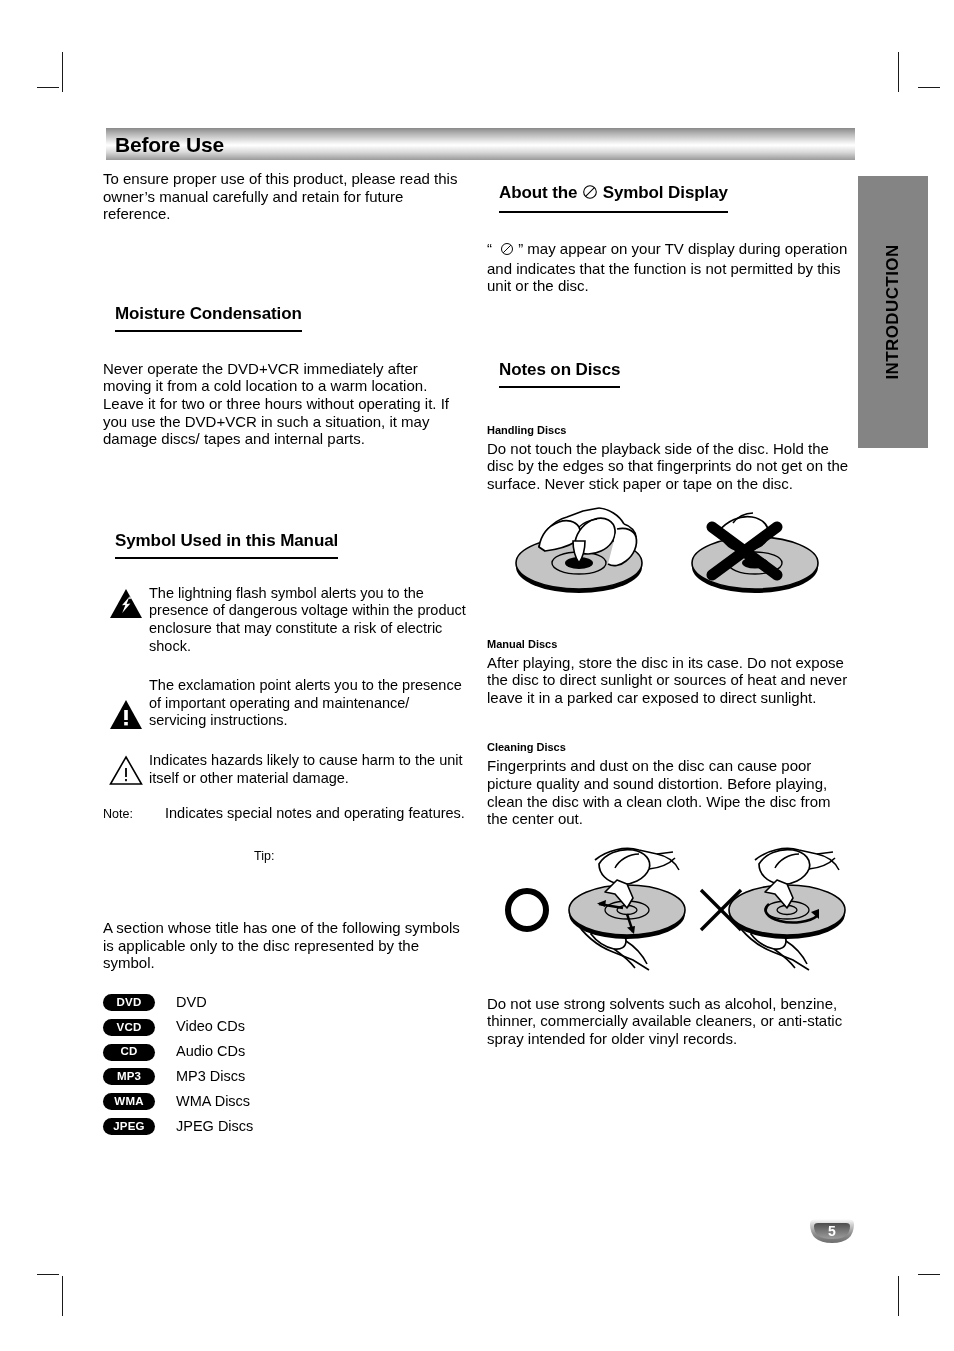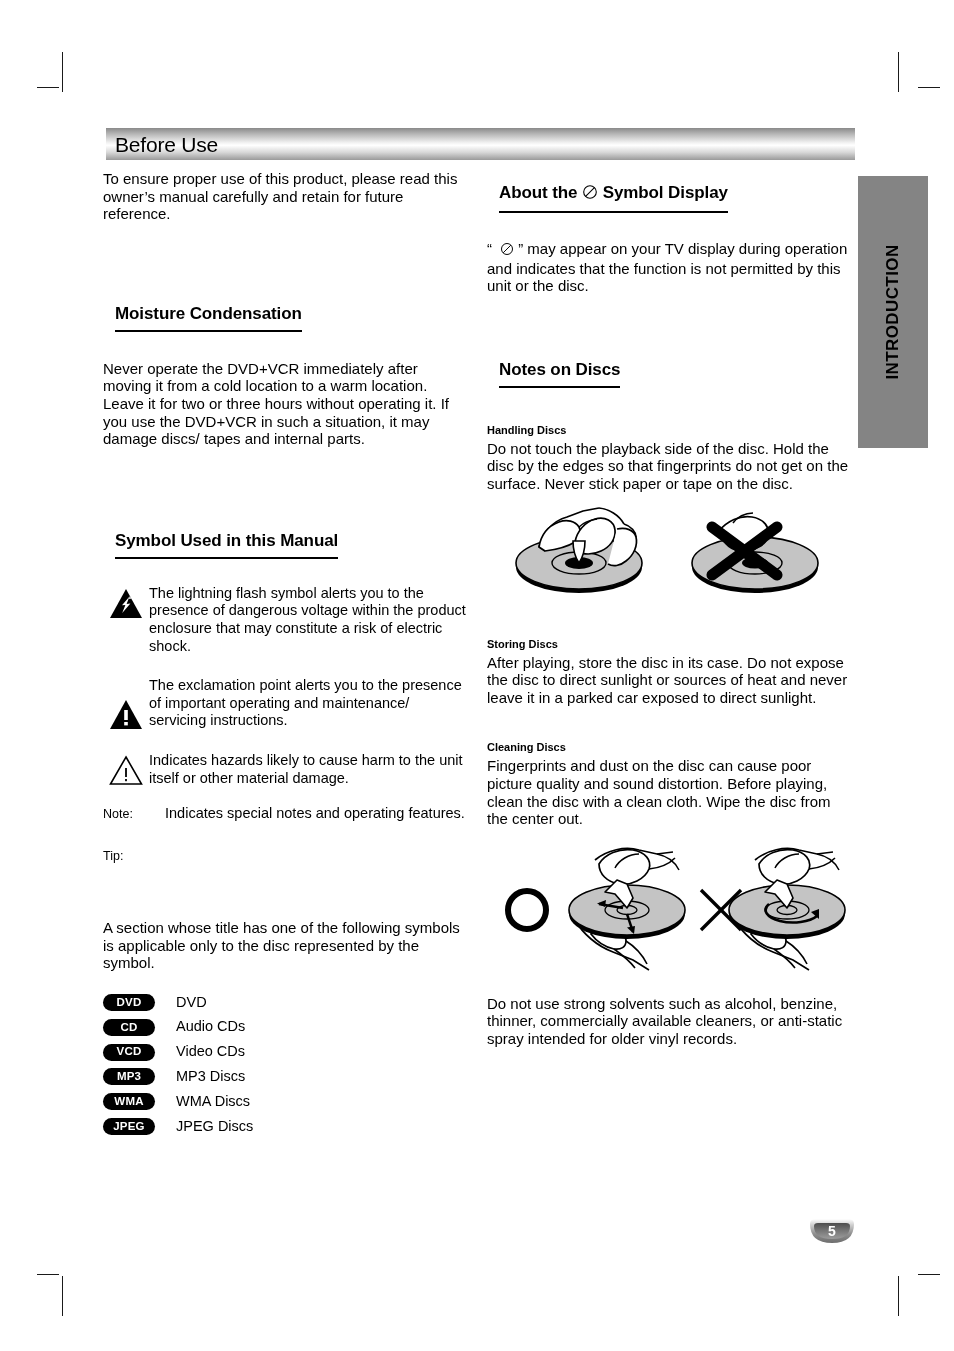--- a/index.html
+++ b/index.html
@@ -38,21 +38,21 @@
         #ffffff 54%,
         #d8d8d8 76%,
         #9a9a9a 100%);
   }
   #header-bar .title {
     position: absolute;
     left: 9px;
     top: 50%;
     transform: translateY(-50%);
     font-size: 21px;
-    font-weight: normal;
+    font-weight: bold;
     letter-spacing: -0.2px;
     color: #000;
     line-height: 1;
   }
 
   
   #side-tab {
     position: absolute;
     left: 858px;
     top: 176px;
@@ -124,20 +124,21 @@
     flex: 1;
     font-size: 14.5px;
     line-height: 17.6px;
   }
 
   
   .note-row {
     display: flex;
     align-items: flex-start;
     margin-top: 18px;
+    justify-content: center;
   }
   .note-label {
     width: 62px;
     flex: 0 0 62px;
     font-size: 12.5px;
     line-height: 17.6px;
     padding-top: 1px;
   }
   .note-text {
     flex: 1;
@@ -288,26 +289,26 @@
   <div style="height:14px"></div>
 
   <p class="body">A section whose title has one of the following symbols is applicable only to the disc represented by the symbol.</p>
 
   <div id="disc-list">
     <div class="disc-row">
       <div class="badge">DVD</div>
       <div class="disc-label">DVD</div>
     </div>
     <div class="disc-row">
+      <div class="badge">VCD</div>
+      <div class="disc-label">Video CDs</div>
+    </div>
+    <div class="disc-row">
       <div class="badge">CD</div>
       <div class="disc-label">Audio CDs</div>
-    </div>
-    <div class="disc-row">
-      <div class="badge">VCD</div>
-      <div class="disc-label">Video CDs</div>
     </div>
     <div class="disc-row">
       <div class="badge">MP3</div>
       <div class="disc-label">MP3 Discs</div>
     </div>
     <div class="disc-row">
       <div class="badge">WMA</div>
       <div class="disc-label">WMA Discs</div>
     </div>
     <div class="disc-row">
@@ -383,21 +384,21 @@
         <path d="M255 46 C256 52 260 57 266 58" fill="none" stroke="#000" stroke-width="1.6"></path>
 
         <line x1="225" y1="22" x2="290" y2="70" stroke="#000" stroke-width="11" stroke-linecap="round"></line>
         <line x1="290" y1="22" x2="225" y2="70" stroke="#000" stroke-width="11" stroke-linecap="round"></line>
       </g>
     </svg>
   </div>
 
   <div style="height:16px"></div>
 
-  <h3 class="sub">Storing Discs</h3>
+  <h3 class="sub">Manual Discs</h3>
   <p class="body">After playing, store the disc in its case. Do not expose the disc to direct sunlight or sources of heat and never leave it in a parked car exposed to direct sunlight.</p>
 
   <div class="gap-md"></div>
   <div style="height:6px"></div>
 
   <h3 class="sub">Cleaning Discs</h3>
   <p class="body">Fingerprints and dust on the disc can cause poor picture quality and sound distortion. Before playing, clean the disc with a clean cloth. Wipe the disc from the center out.</p>
 
   
   <div class="illus" style="margin-top:14px;">

